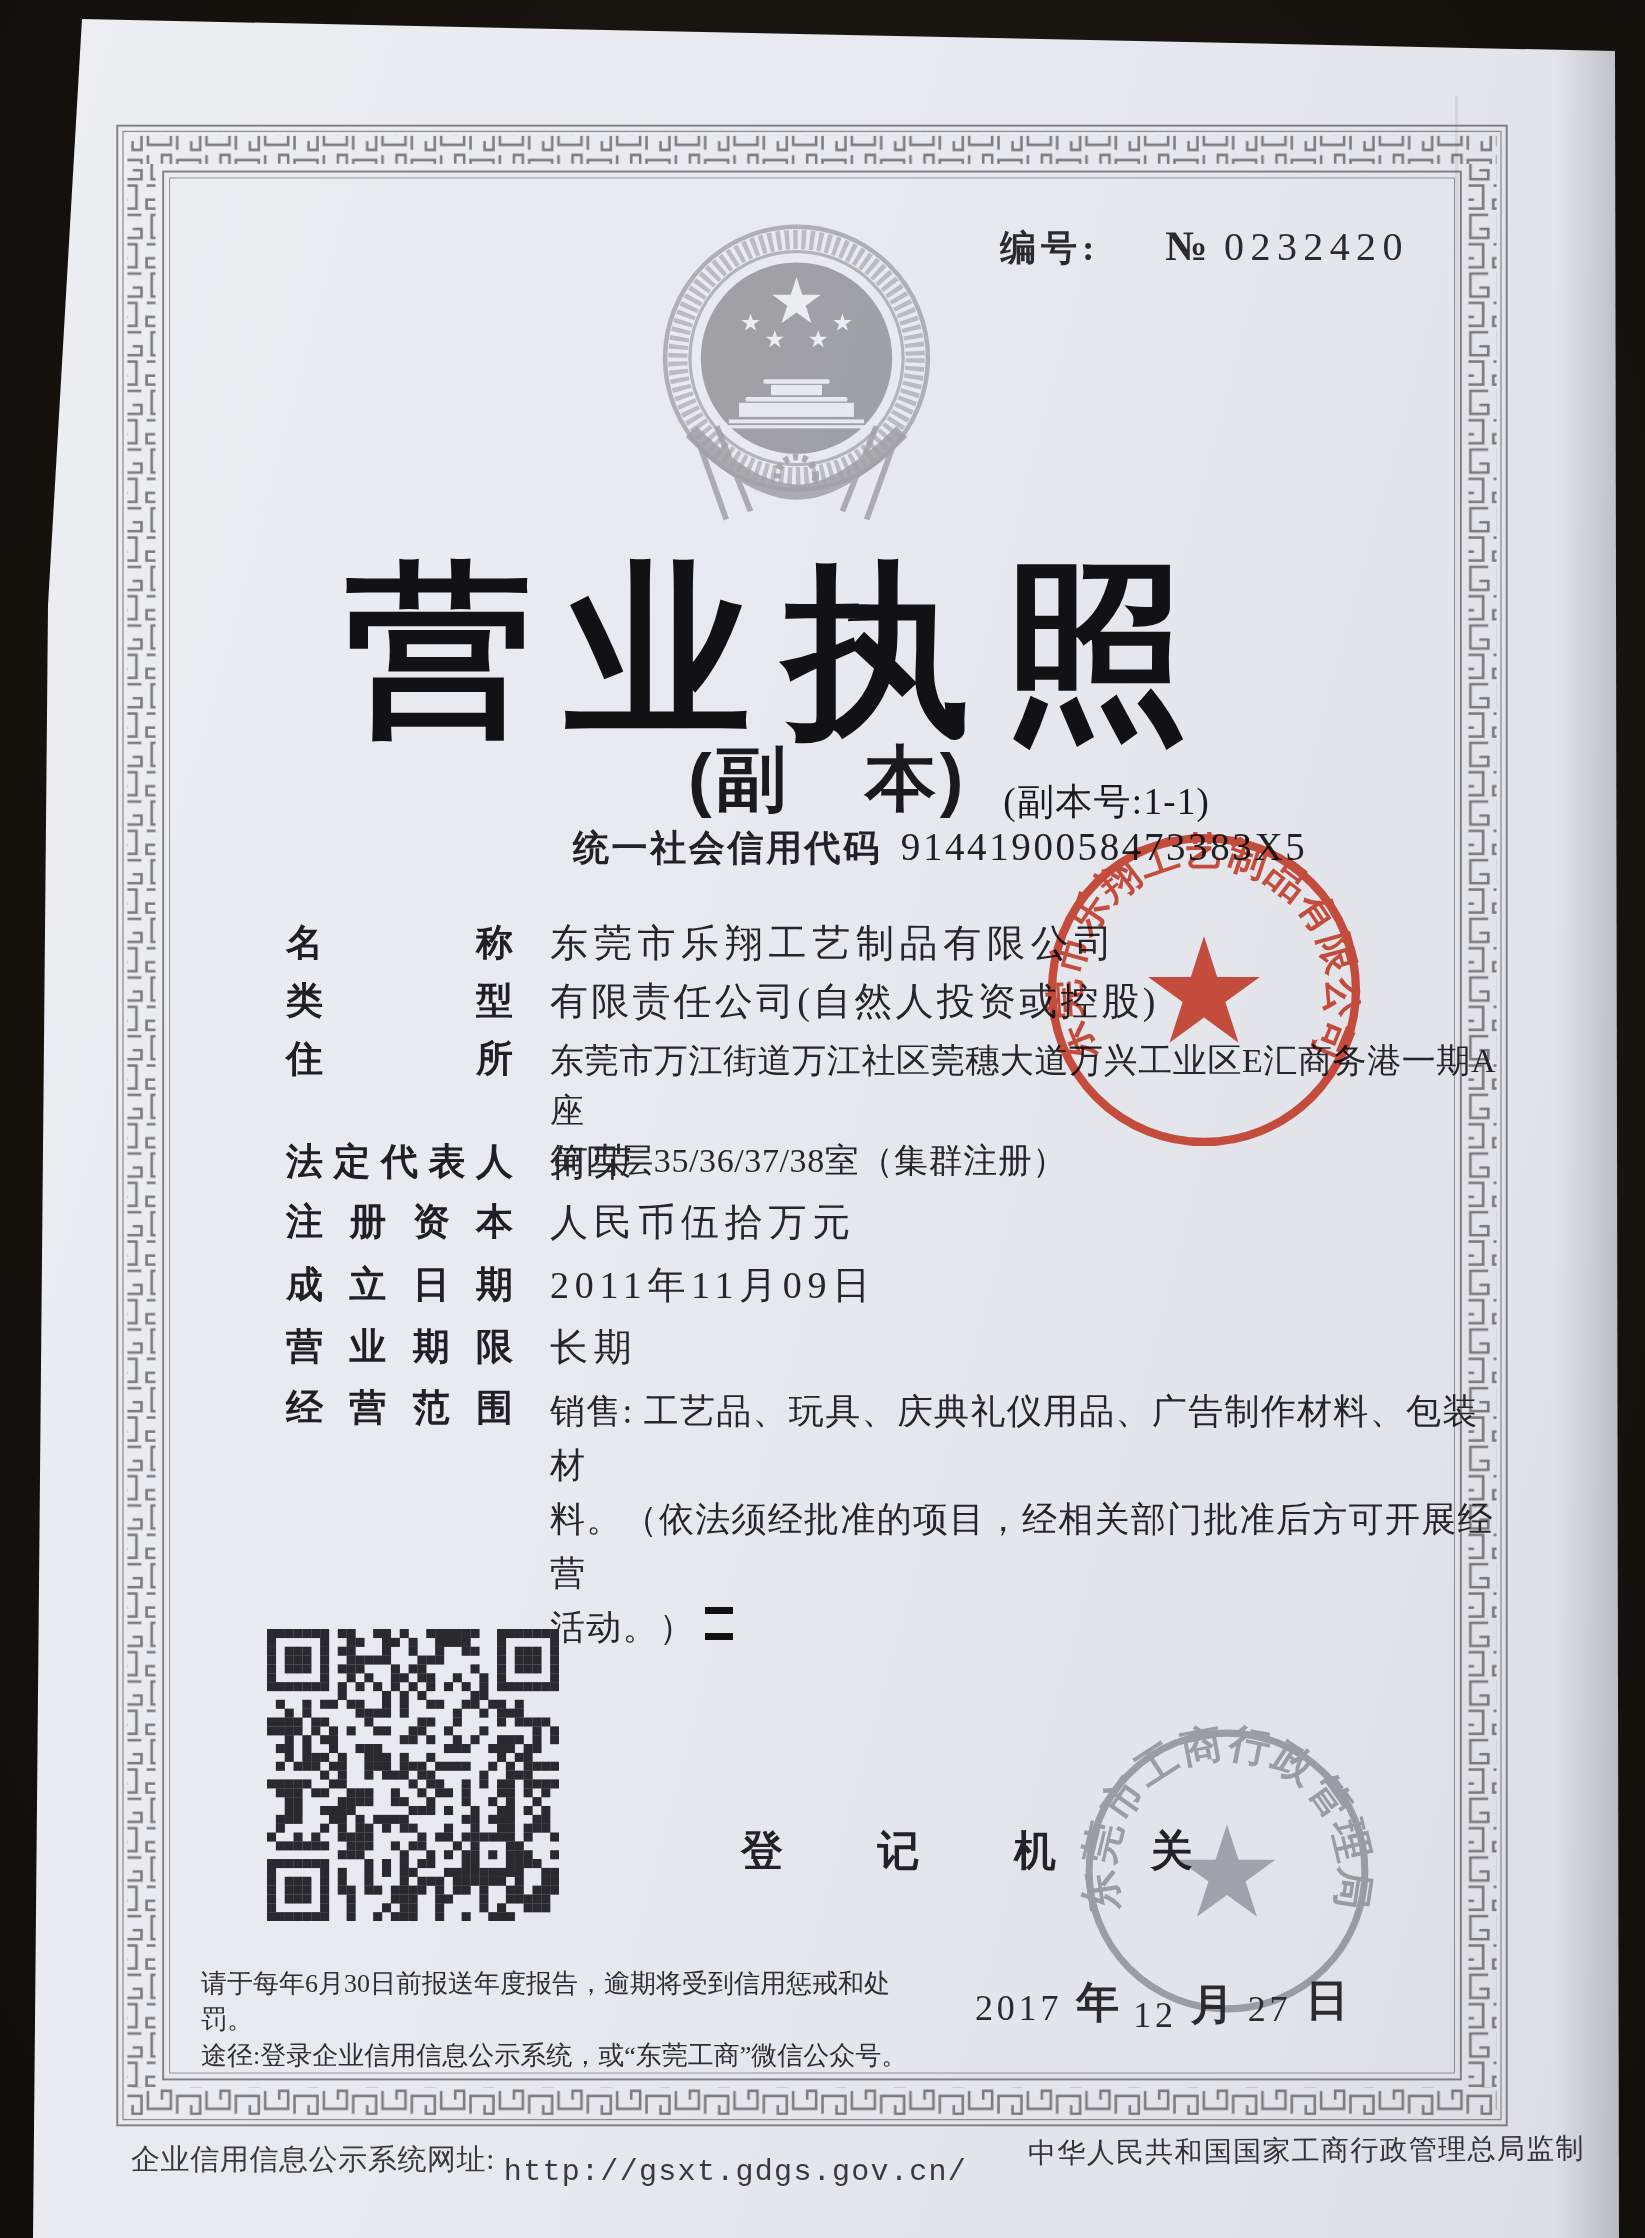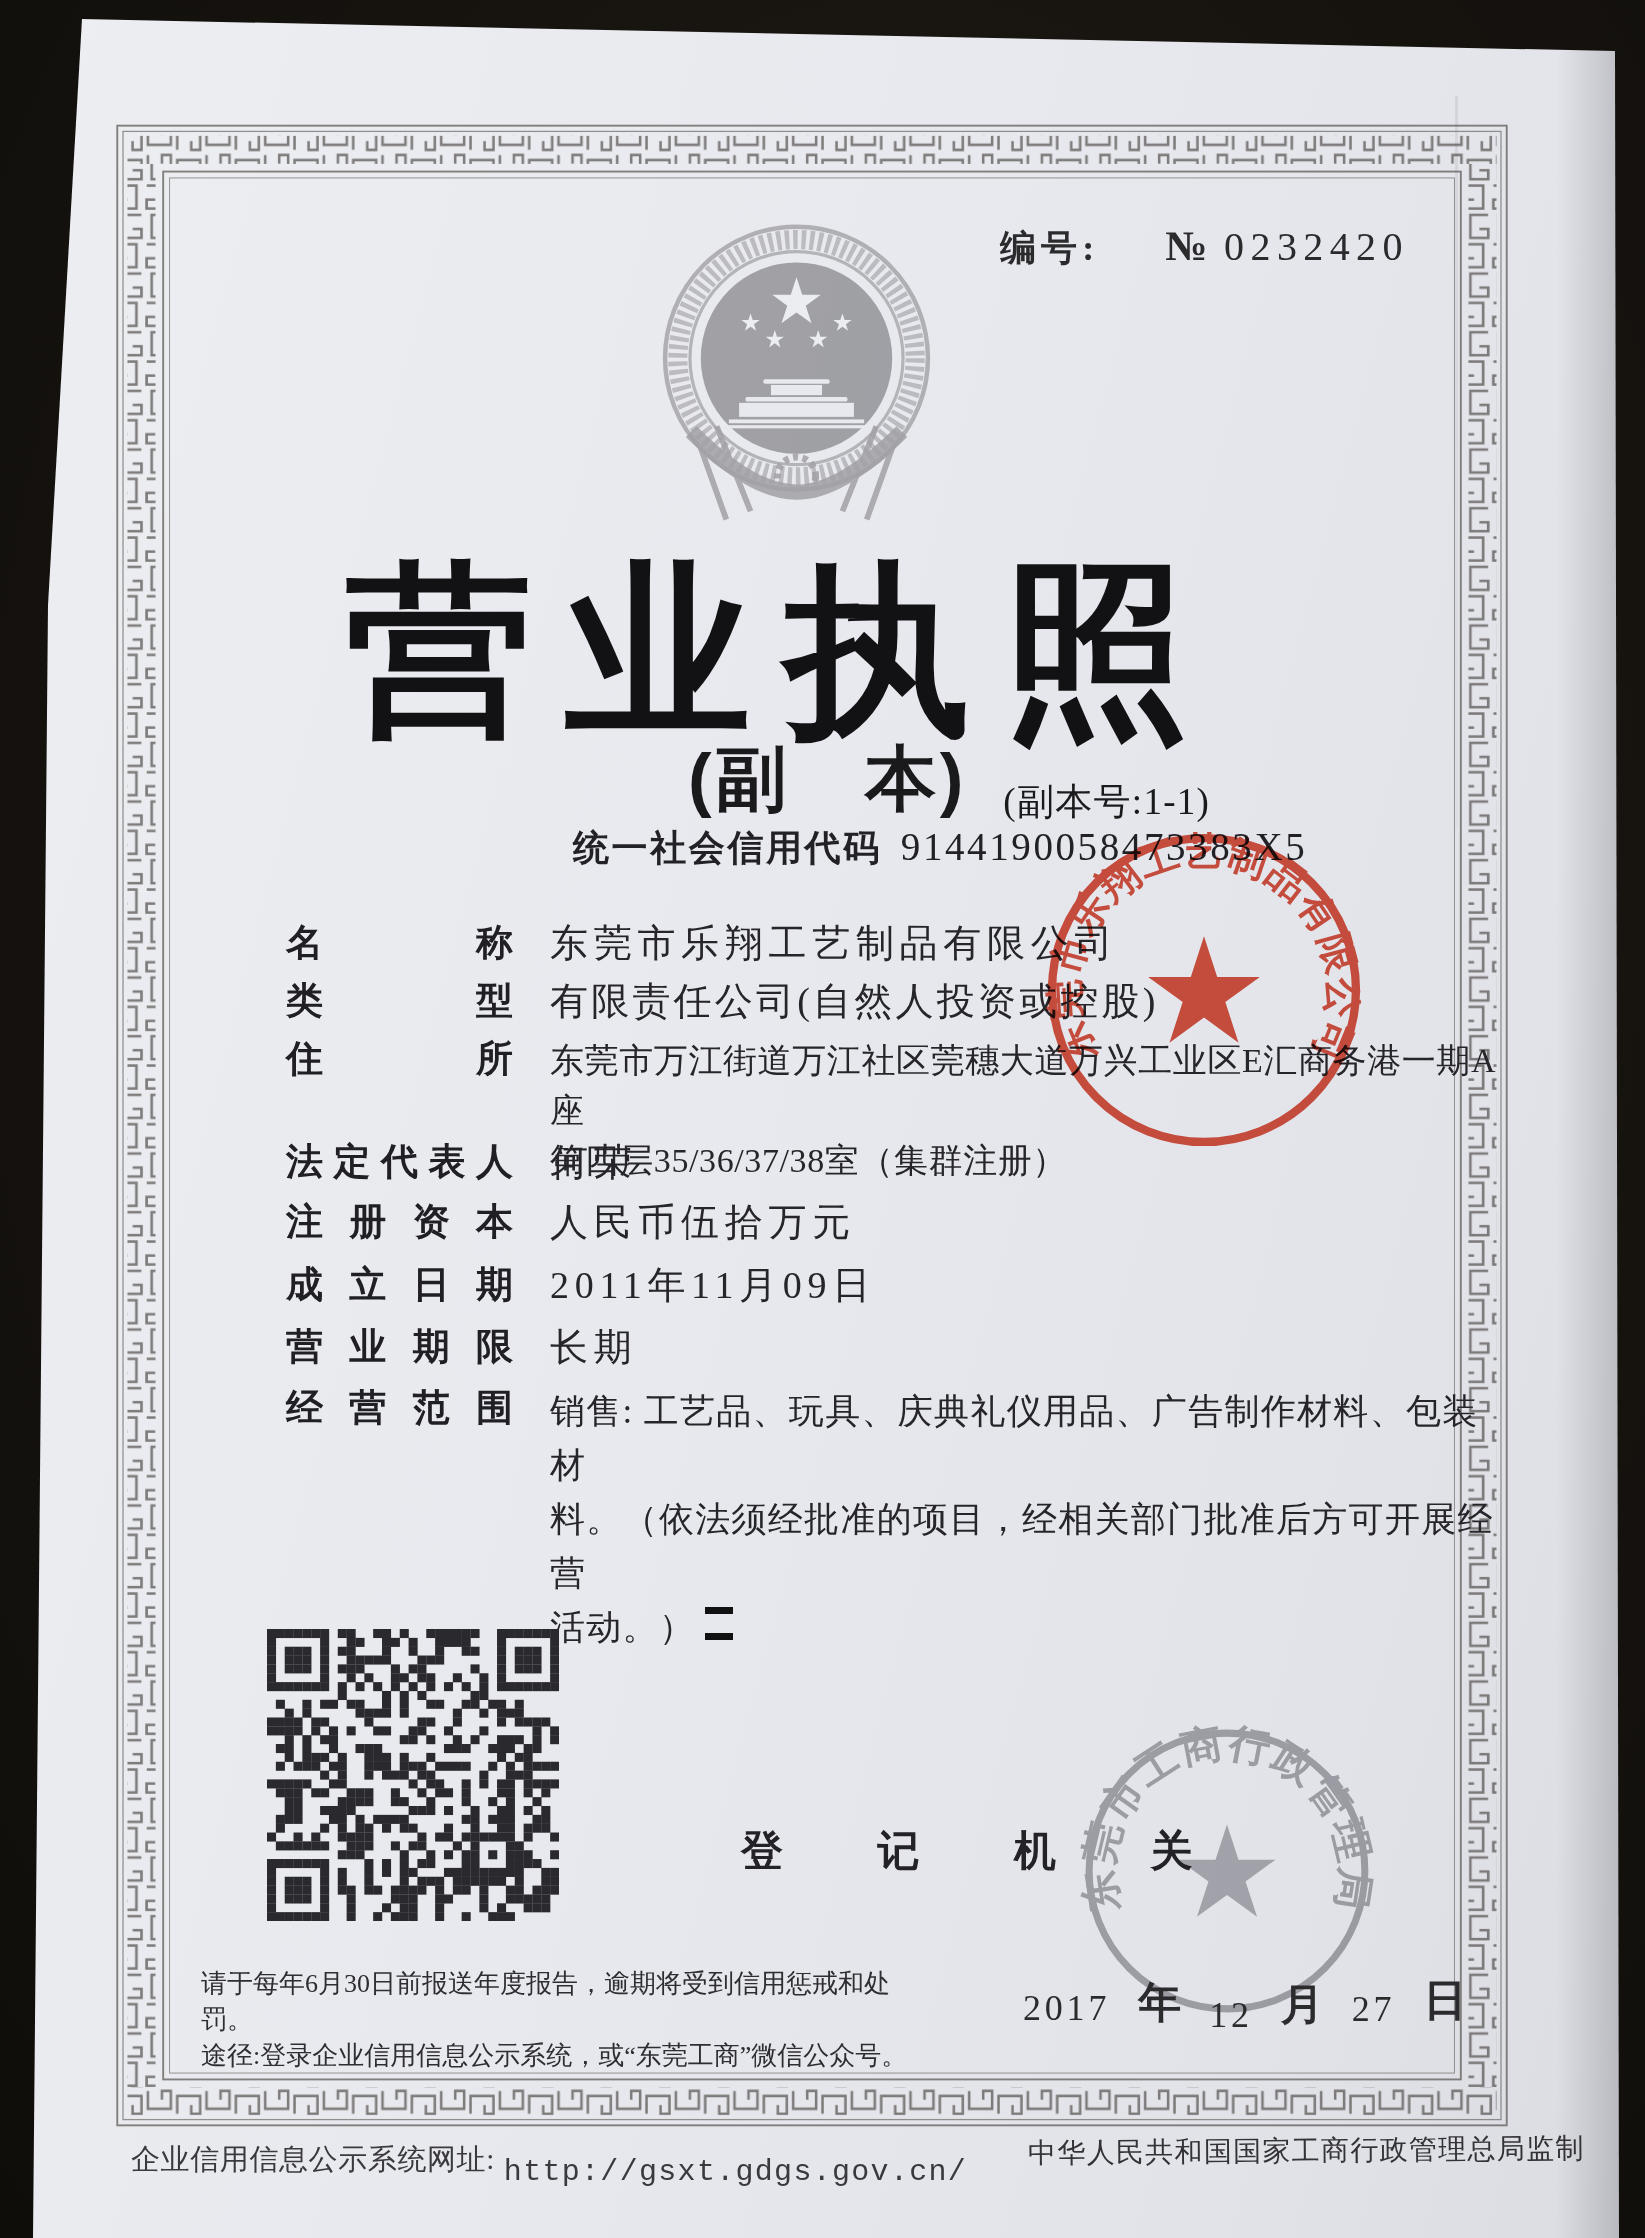--- a/index.html
+++ b/index.html
@@ -48,21 +48,21 @@
   .scope-mark{display:inline-block;width:28px;height:19px;margin-left:10.2px;vertical-align:-1.3px;
     border-top:7px solid #111;border-bottom:7px solid #111;}
 
   .qr{position:absolute;left:267px;top:1629px;}
   .registrar{position:absolute;left:741px;top:1823px;font-size:42px;font-weight:700;
     letter-spacing:42px;color:#232327;white-space:nowrap;}
 
   .seal-red{position:absolute;left:1038px;top:824px;mix-blend-mode:multiply;opacity:.88;}
   .seal-gray{position:absolute;left:1077px;top:1721px;mix-blend-mode:multiply;opacity:.66;filter:blur(0.3px);}
 
-  .date-row{position:absolute;left:1023px;top:1968px;display:flex;gap:28px;color:#2b2b2e;}
+  .date-row{position:absolute;left:975px;top:1968px;display:flex;gap:14px;color:#2b2b2e;}
   .date-num{font-size:36px;letter-spacing:3.8px;}
   .date-unit{font-size:43px;font-weight:600;}
   .dt-y{margin-top:19px;} .dt-yu{margin-top:6.4px;}
   .dt-m{margin-top:25.5px;} .dt-mu{margin-top:7.7px;}
   .dt-d{margin-top:20px;} .dt-du{margin-top:3.8px;}
 
   .notes{position:absolute;left:201px;top:1966px;width:727px;font-size:26px;line-height:36px;color:#2e2e32;}
 
   .footer-left{position:absolute;left:131px;top:2140px;display:flex;align-items:flex-start;gap:9px;color:#3a3a3e;}
   .footer-site-label{font-size:29px;letter-spacing:0.6px;}

